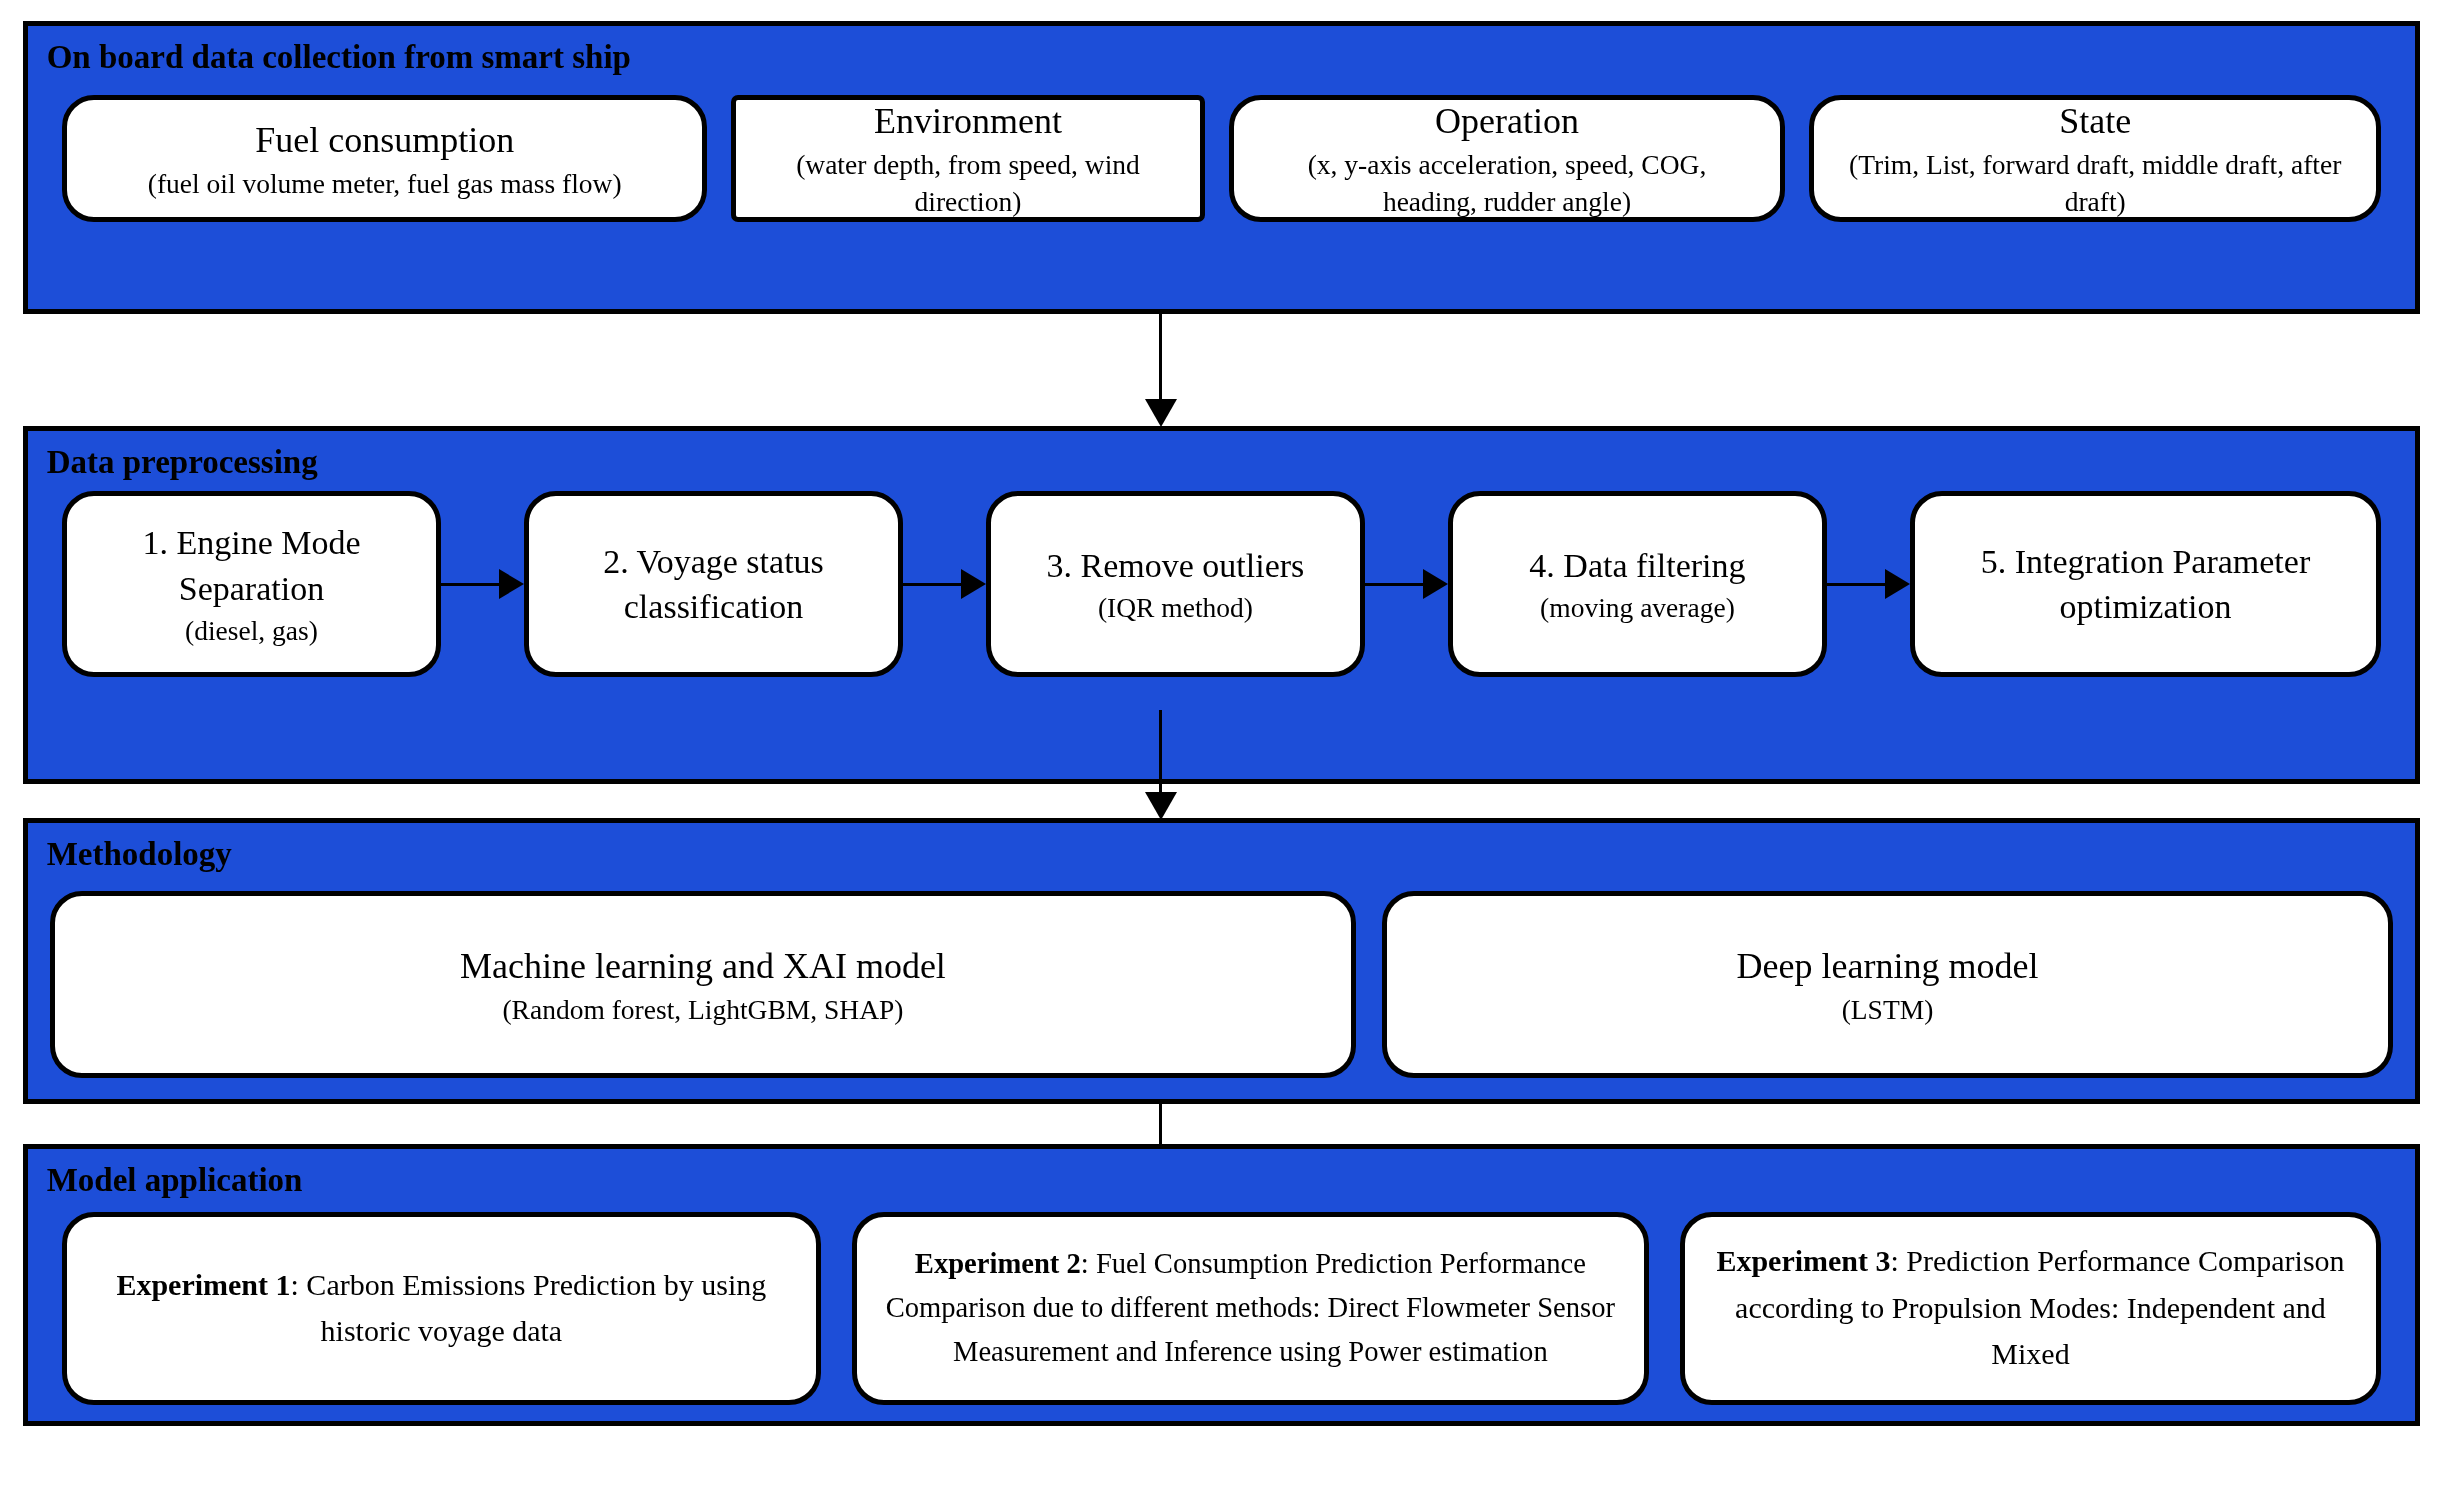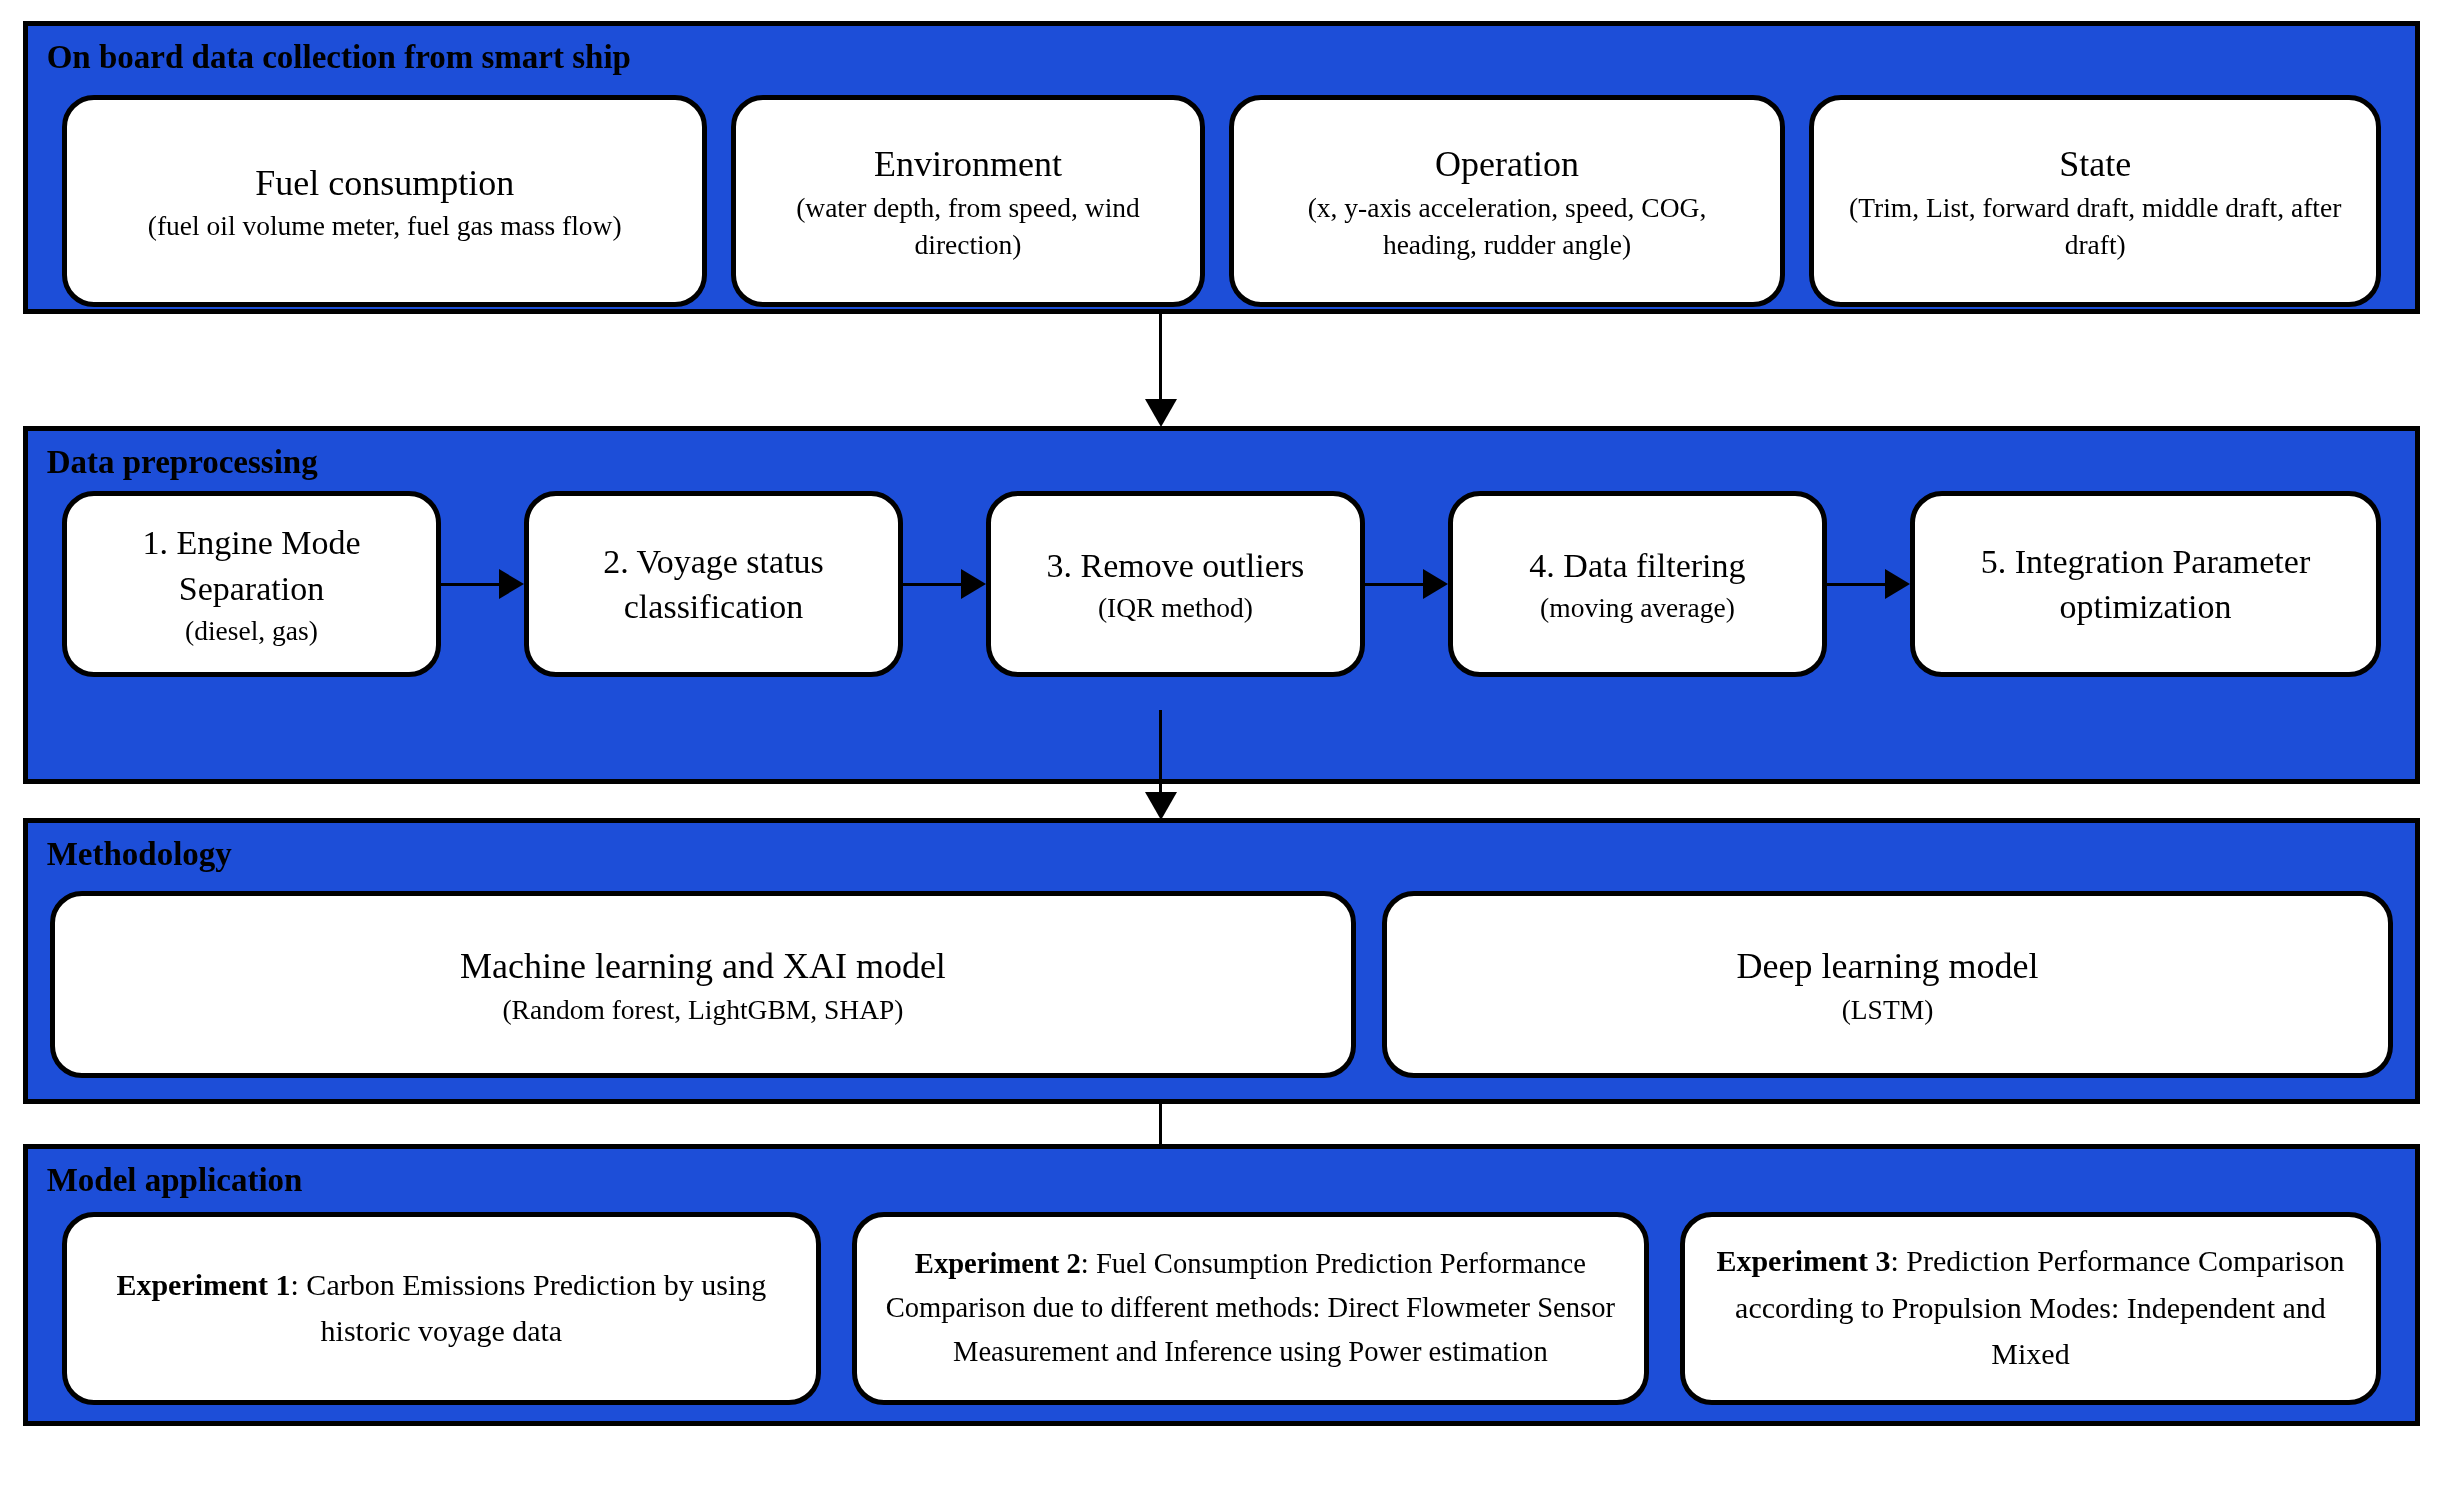--- a/index.html
+++ b/index.html
@@ -17,21 +17,21 @@
   #section-collection   { top: 21px;   height: 293px; }
   #section-preprocess   { top: 426px;  height: 358px; }
   #section-methodology  { top: 818px; height: 286px; }
   #section-application  { top: 1144px; height: 282px; }
 
   .section-title {
     font-weight: bold; font-size: 33px; line-height: 1;
     padding: 15.4px 0 0 18.7px;
   }
   .row { display: flex; align-items: stretch; }
-  #section-collection  .row { margin: 21px 34px 0; gap: 24px;  height: 212px; }
+  #section-collection  .row { margin: 21px 34px 0; gap: 24px;  height: 127px; }
   #section-preprocess  .row { margin: 12px 34px 0;             height: 186px; }
   #section-methodology .row { margin: 20px 22px 0; gap: 26px;  height: 187px; }
   #section-application .row { margin: 14.3px 34px 0; gap: 31px;  height: 193px; }
 
   .rbox {
     border: 5px solid #000; border-radius: 32px;
     display: flex; flex-direction: column;
     justify-content: center; align-items: center;
     text-align: center; box-sizing: border-box; background: #fff;
     padding: 0 25px;
@@ -65,21 +65,21 @@
     border-top: 28.6px solid #000;
     border-left: 16.5px solid transparent;
     border-right: 16.5px solid transparent;
   }
 
   .exp-text { font-size: 30px; line-height: 1.55; }
   .exp2 .exp-text { font-size: 28.6px; }
   .bold { font-weight: bold; }
 
   
-  .f119 { flex: 1.19; } .f084 { flex: 0.84; } .f101 { flex: 1.01; } .f104 { flex: 1.04; }
+  .f119 { flex: 1.19; } .f084 { flex: 0.84; border-radius: 7px; } .f101 { flex: 1.01; } .f104 { flex: 1.04; }
   .f131 { flex: 1.31; } .f100 { flex: 1; }
   .f109 { flex: 1.09; } .f115 { flex: 1.15; }
   #section-preprocess .f110 { flex: 1.1; }
 </style>
 </head>
 <body>
 
 <div class="section" id="section-collection">
   <div class="section-title">On board data collection from smart ship</div>
   <div class="row">

